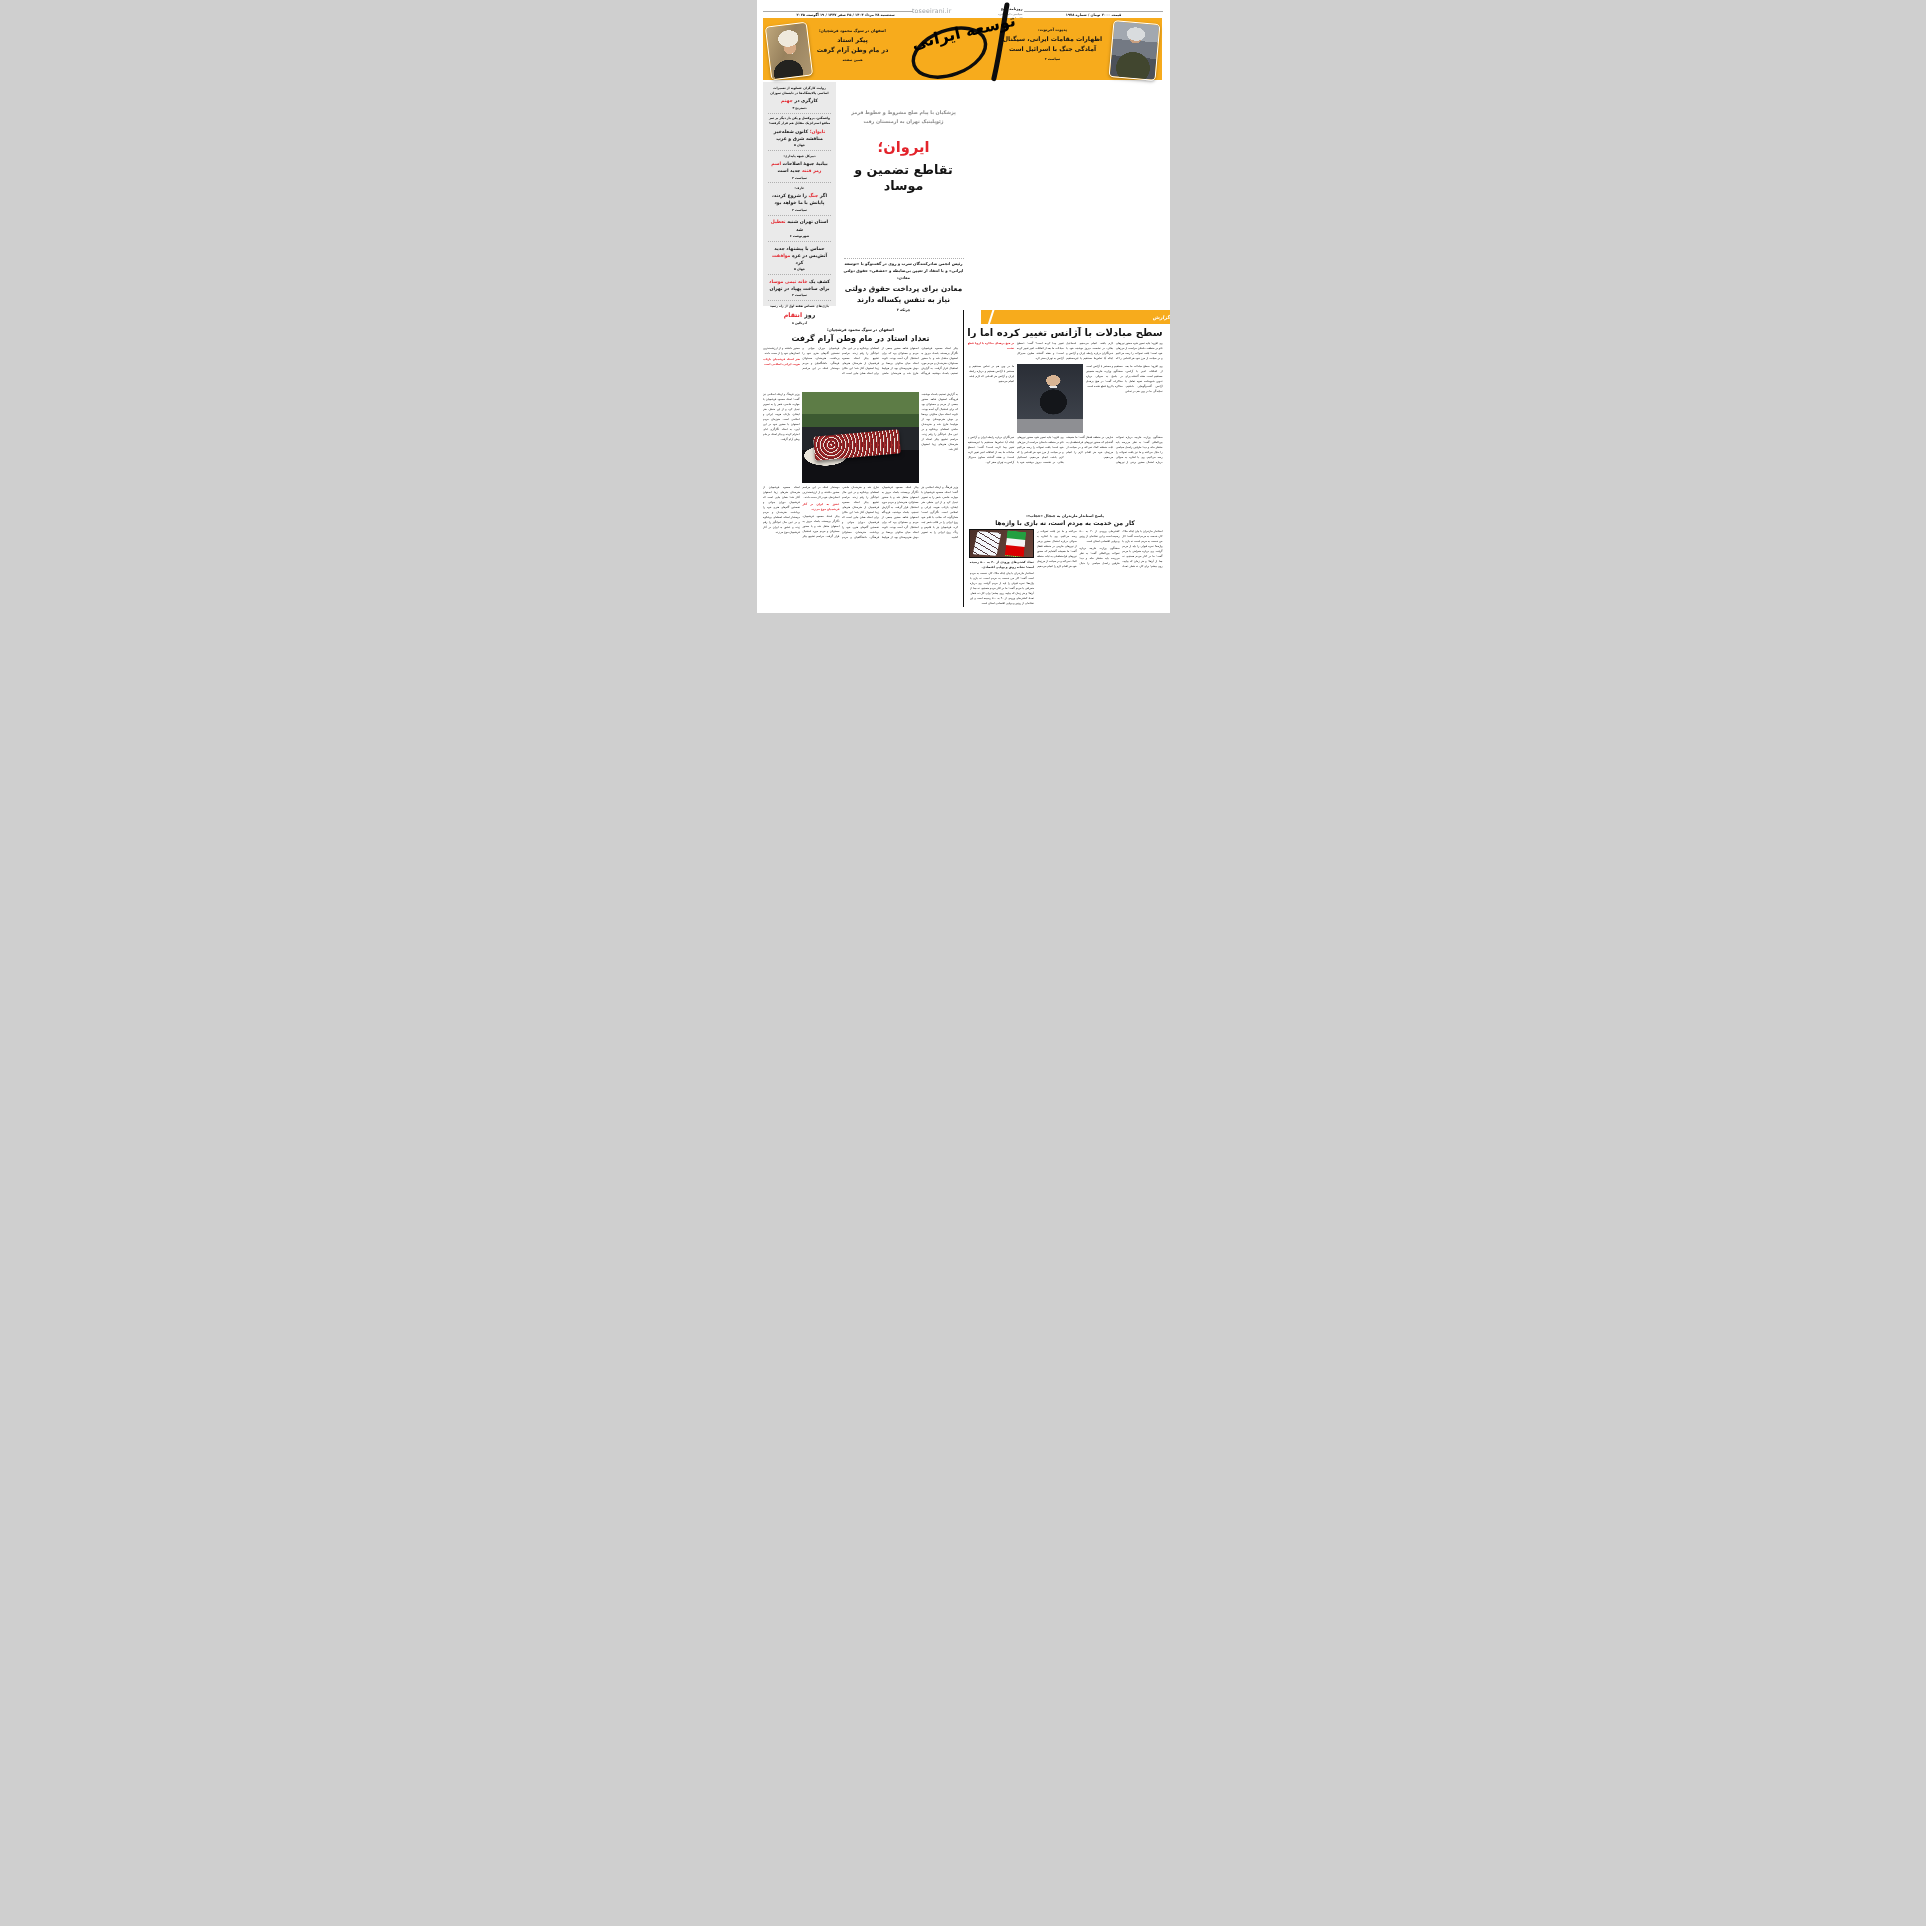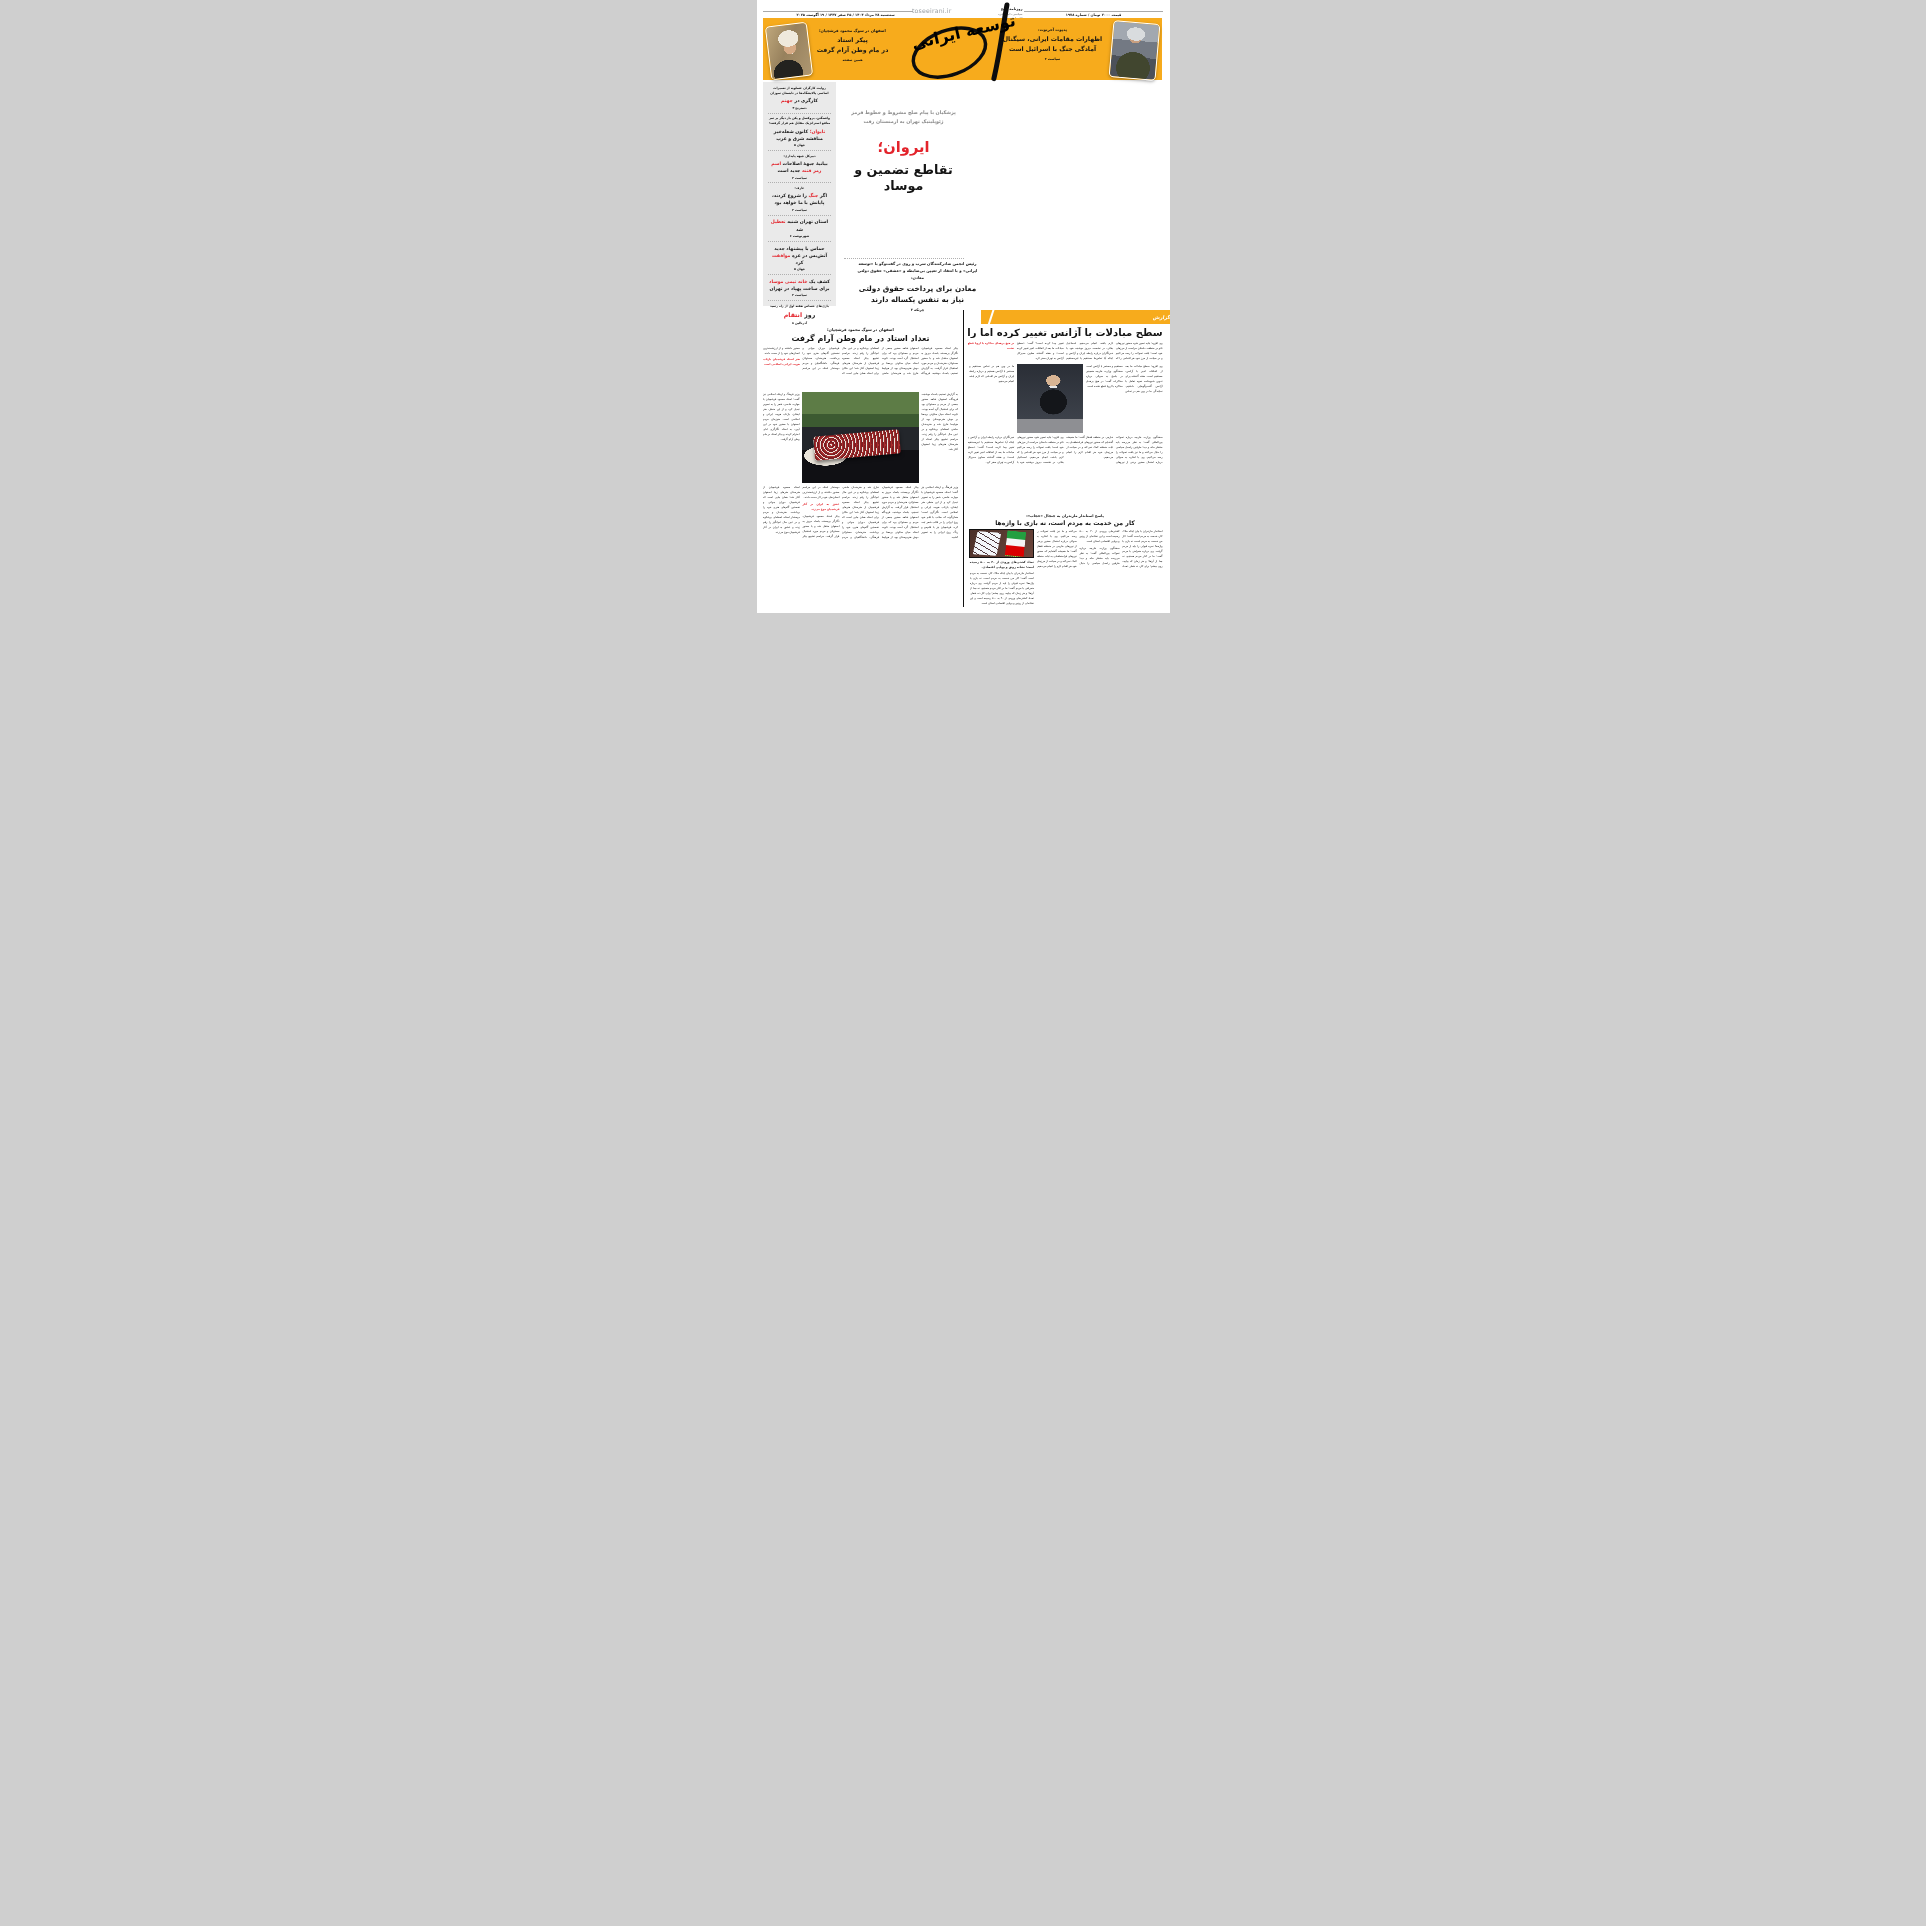--- a/index.html
+++ b/index.html
@@ -189,21 +189,21 @@
       <div class="sb-ref">آدرنالین ۸</div>
     </div>
   </div>
 
   <div class="abs" style="left:87px;top:109px;width:120px;">
     <div class="lead-kicker">پزشکیان با پیام صلح مشروط و خطوط قرمز ژئوپلیتیک تهران به ارمنستان رفت</div>
     <div class="lead-red">ایروان؛</div>
     <div class="lead-black">تقاطع تضمین و موساد</div>
   </div>
   <div class="abs dotsep" style="left:87px;top:255px;width:120px;"></div>
-  <div class="abs" style="left:87px;top:260px;width:120px;margin-left:14px;">
+  <div class="abs" style="left:87px;top:260px;width:120px;">
     <div class="mid-kicker">رئیس انجمن صادرکنندگان سرب و روی در گفت‌وگو با «توسعه ایرانی» و با انتقاد از تعیین بی‌ضابطه و «عشقی» حقوق دولتی معادن:</div>
     <div class="mid-title">معادن برای پرداخت حقوق دولتی نیاز به تنفس یکساله دارند</div>
     <div class="mid-ref">چرتکه ۳</div>
   </div>
 
 
   <div class="abs secbar" style="left:6.5px;top:310px;width:195px;height:14.3px;">
     <span class="seclabel">گزارش</span>
     <span class="slash" style="left:8.5px;"></span>
   </div>

